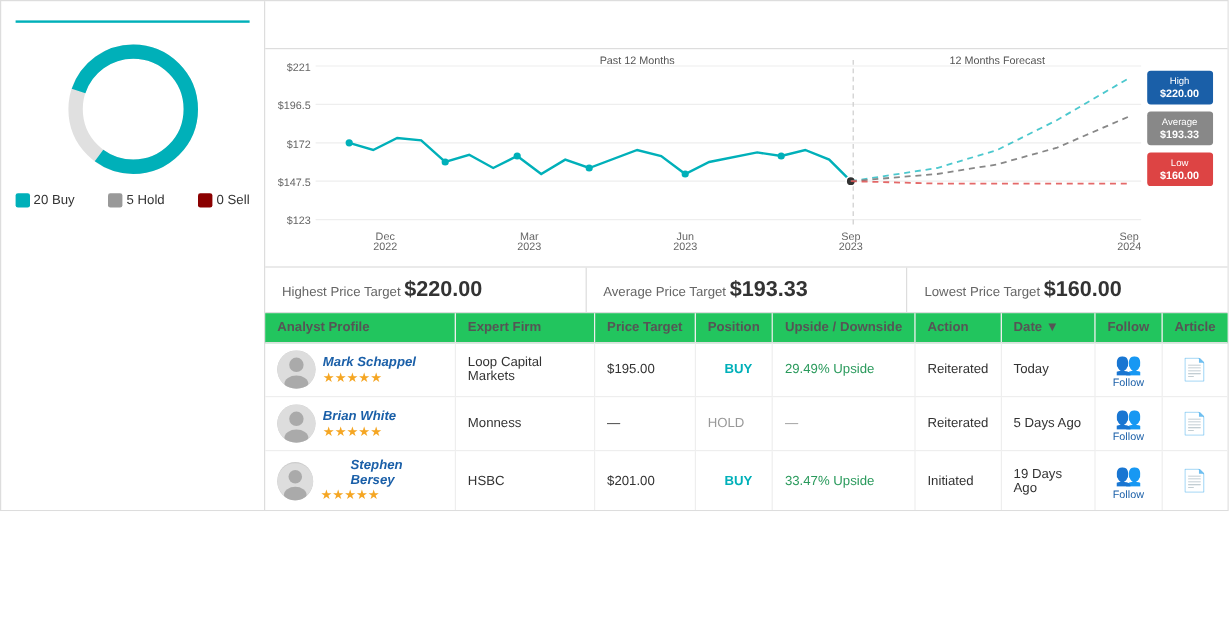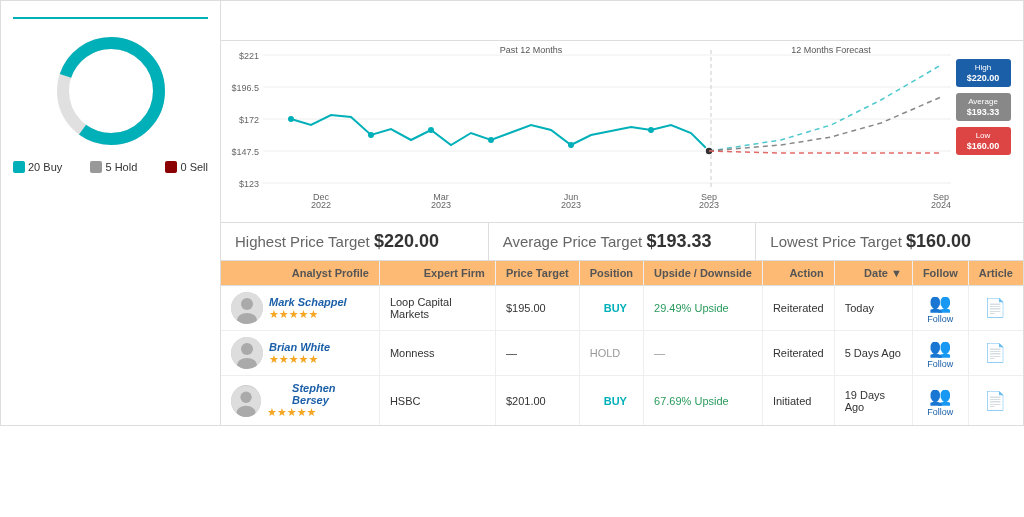--- a/index.html
+++ b/index.html
@@ -42,26 +42,26 @@
     .forecast-desc { font-size: 11.5px; line-height: 1.6; color: #444; max-width: 430px; }
     .forecast-desc .hl { color: #e63b2e; font-weight: bold; }
 
     
     .chart-area { padding: 4px 10px; border-bottom: 1px solid #ddd; position: relative; }
 
     
     .price-summary { display: flex; border-bottom: 1px solid #ddd; }
     .price-summary-item { flex: 1; padding: 8px 14px; border-right: 1px solid #ddd; }
     .price-summary-item:last-child { border-right: none; }
-    .price-summary-item .psi-label { font-size: 15px; color: #666; }
+    .price-summary-item .psi-label { font-size: 11px; color: #666; }
     .price-summary-item .psi-value { font-size: 18px; font-weight: bold; color: #333; }
 
     
     .analyst-table { width: 100%; border-collapse: collapse; }
-    .analyst-table th { background: #fdba74; padding: 6px 10px; text-align: right; font-size: 11px; color: #555; border-bottom: 1px solid #ddd; border-right: 1px solid #eee; white-space: nowrap; }
+    .analyst-table th { background: #22c55e; padding: 6px 10px; text-align: left; font-size: 11px; color: #555; border-bottom: 1px solid #ddd; border-right: 1px solid #eee; white-space: nowrap; }
     .analyst-table th:last-child { border-right: none; }
     .analyst-table td { padding: 6px 10px; border-bottom: 1px solid #eee; border-right: 1px solid #eee; font-size: 11px; vertical-align: middle; }
     .analyst-table td:last-child { border-right: none; }
     .analyst-table tr:last-child td { border-bottom: none; }
 
     .analyst-info { display: flex; align-items: center; gap: 6px; }
     .avatar { width: 32px; height: 32px; border-radius: 50%; background: #ccc; overflow: hidden; display: flex; align-items: center; justify-content: center; }
     .avatar svg { width: 32px; height: 32px; }
     .analyst-name { font-weight: bold; color: #1a5fa8; font-size: 11px; font-style: italic; }
     .stars { color: #f5a623; font-size: 11px; }
@@ -346,21 +346,21 @@
                 </div>
         <div>
           <div class="analyst-name" style="cursor:pointer;margin-left:25px;">Stephen Bersey</div>
           <div class="stars">★★★★★</div>
         </div>
       </div>
     </td>
     <td>HSBC</td>
     <td>$201.00</td>
     <td><span class="buy-text">BUY</span></td>
-    <td><span class="upside-green">67.69% Upside</span></td>
+    <td><span class="upside-green">33.47% Upside</span></td>
     <td>Initiated</td>
     <td>19 Days Ago</td>
     <td>
       <div class="follow-btn">
         <span class="follow-icon">👥</span>
         <span style="font-size:9px;">Follow</span>
       </div>
     </td>
     <td>
       <div class="article-btn">

